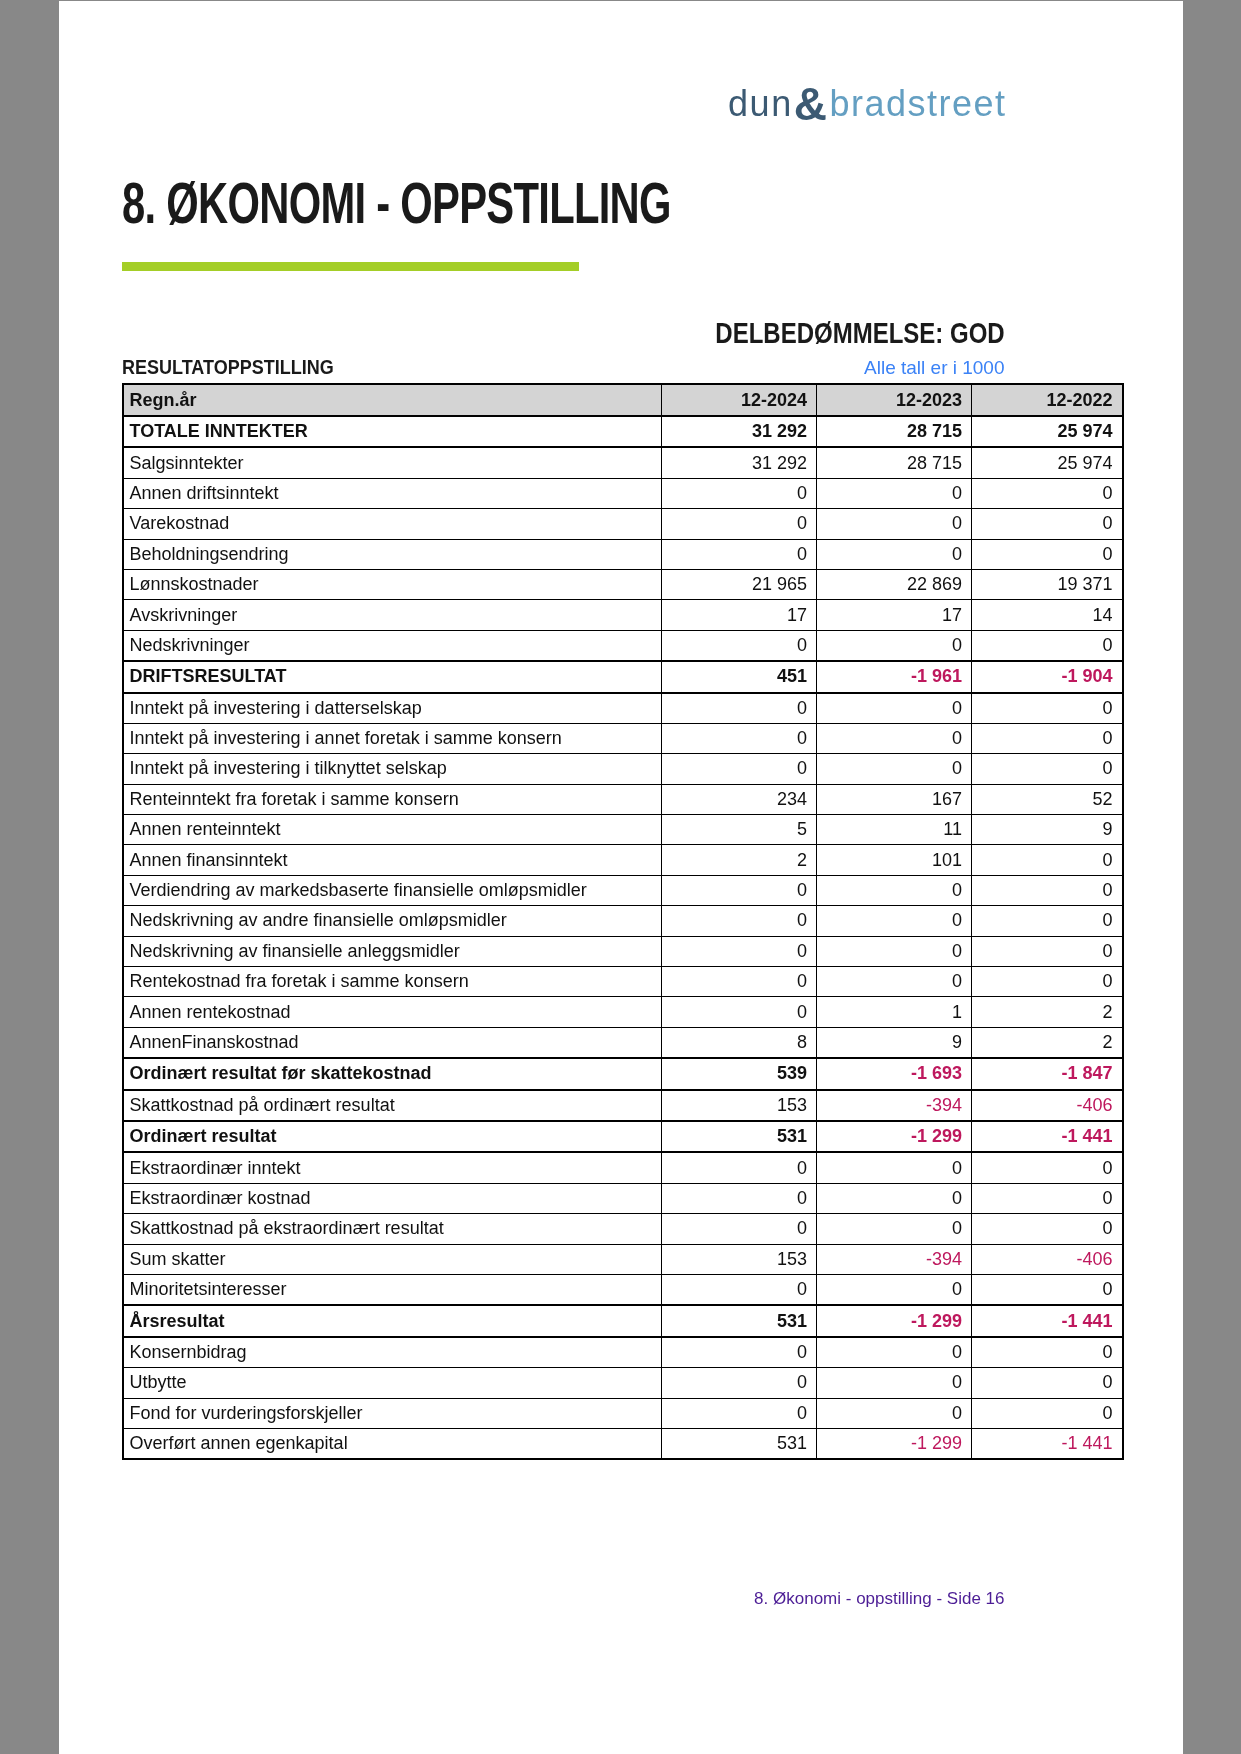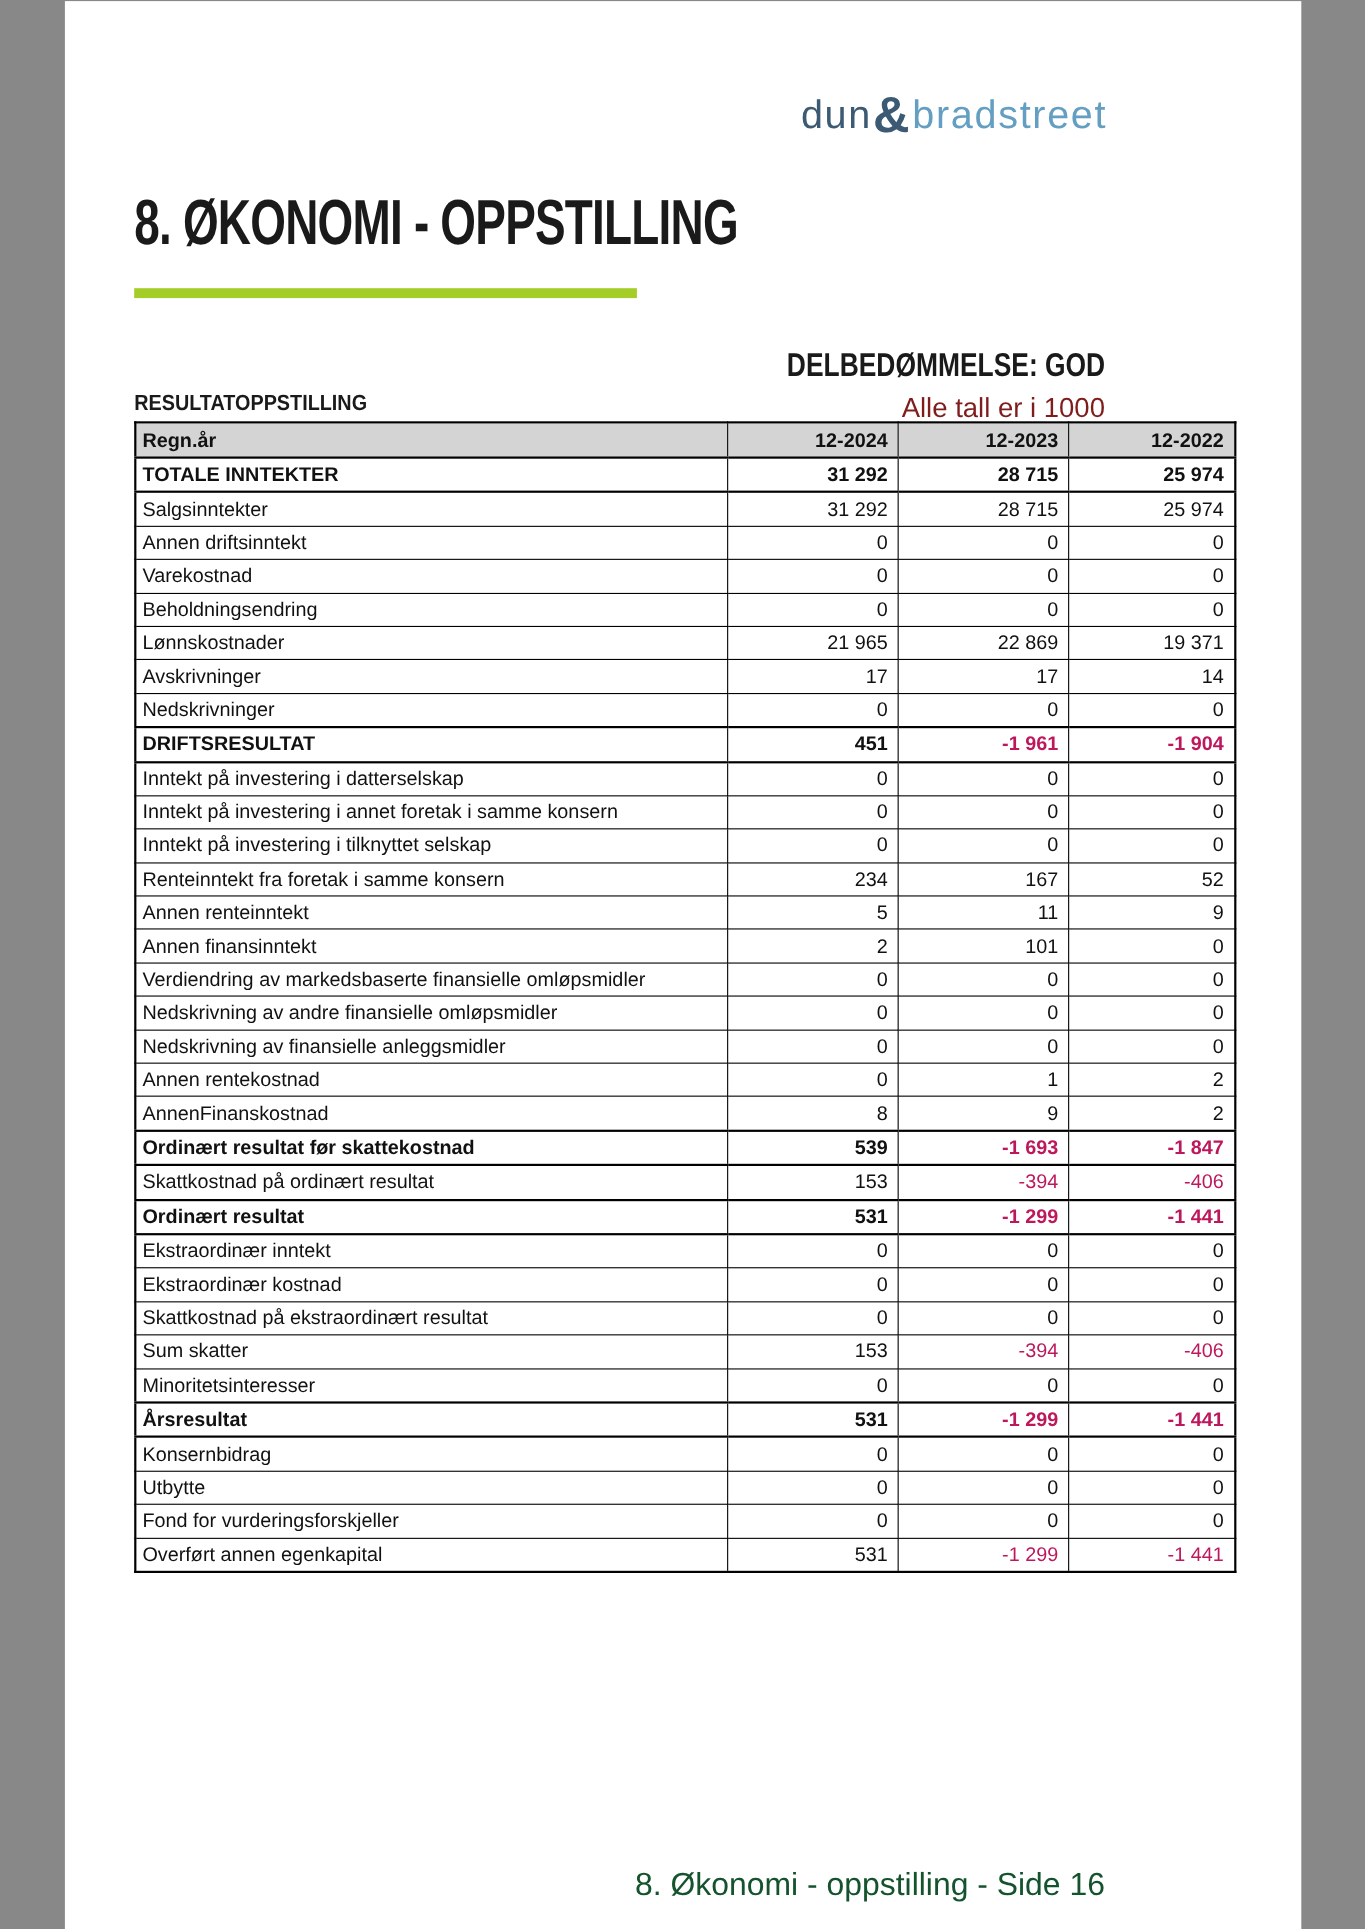--- a/index.html
+++ b/index.html
@@ -36,21 +36,21 @@
     font-size:30px; font-weight:bold; line-height:1; white-space:nowrap;
     transform:scaleX(0.80); transform-origin:right top;
   }
   .section-heading {
     position:absolute; left:63px; top:355px;
     font-size:20px; font-weight:bold; white-space:nowrap;
     transform:scaleX(0.90); transform-origin:left top;
   }
   .units-note {
     position:absolute; right:178px; top:356px;
-    font-size:25px; color:#7f1d1d;
+    font-size:19px; color:#3b82f6;
   }
 
   
   table.fin {
     position:absolute; left:63px; top:382px; width:1000px;
     border-collapse:collapse; table-layout:fixed;
     font-size:18px; color:#111;
   }
   table.fin th, table.fin td {
     border:1px solid #000; overflow:hidden; white-space:nowrap;
@@ -62,22 +62,22 @@
     border-bottom:2px solid #000;
   }
   table.fin tbody td { height:29.4px; }
   .lbl { text-align:left; padding:0 4px 0 6px; }
   .num { text-align:right; padding:0 9px 0 4px; }
   tr.row-bold td { font-weight:bold; border-top:2px solid #000; border-bottom:2px solid #000; }
   .neg { color:#be185d; }
 
   
   .footer {
-    position:absolute; right:178px; top:1697px;
-    font-size:29px; color:#14532d;
+    position:absolute; right:178px; top:1588px;
+    font-size:17px; color:#4c1d95;
   }
 </style>
 </head>
 <body>
 
 <div class="page">
 
   <div class="logo">
     <span class="w1">dun</span><span class="amp">&amp;</span><span class="w2">bradstreet</span>
   </div>
@@ -207,20 +207,26 @@
           <td class="num">0</td>
           <td class="num">0</td>
         </tr>
         <tr>
           <td class="lbl">Nedskrivning av finansielle anleggsmidler</td>
           <td class="num">0</td>
           <td class="num">0</td>
           <td class="num">0</td>
         </tr>
         <tr>
+          <td class="lbl">Rentekostnad fra foretak i samme konsern</td>
+          <td class="num">0</td>
+          <td class="num">0</td>
+          <td class="num">0</td>
+        </tr>
+        <tr>
           <td class="lbl">Annen rentekostnad</td>
           <td class="num">0</td>
           <td class="num">1</td>
           <td class="num">2</td>
         </tr>
         <tr>
           <td class="lbl">AnnenFinanskostnad</td>
           <td class="num">8</td>
           <td class="num">9</td>
           <td class="num">2</td>

